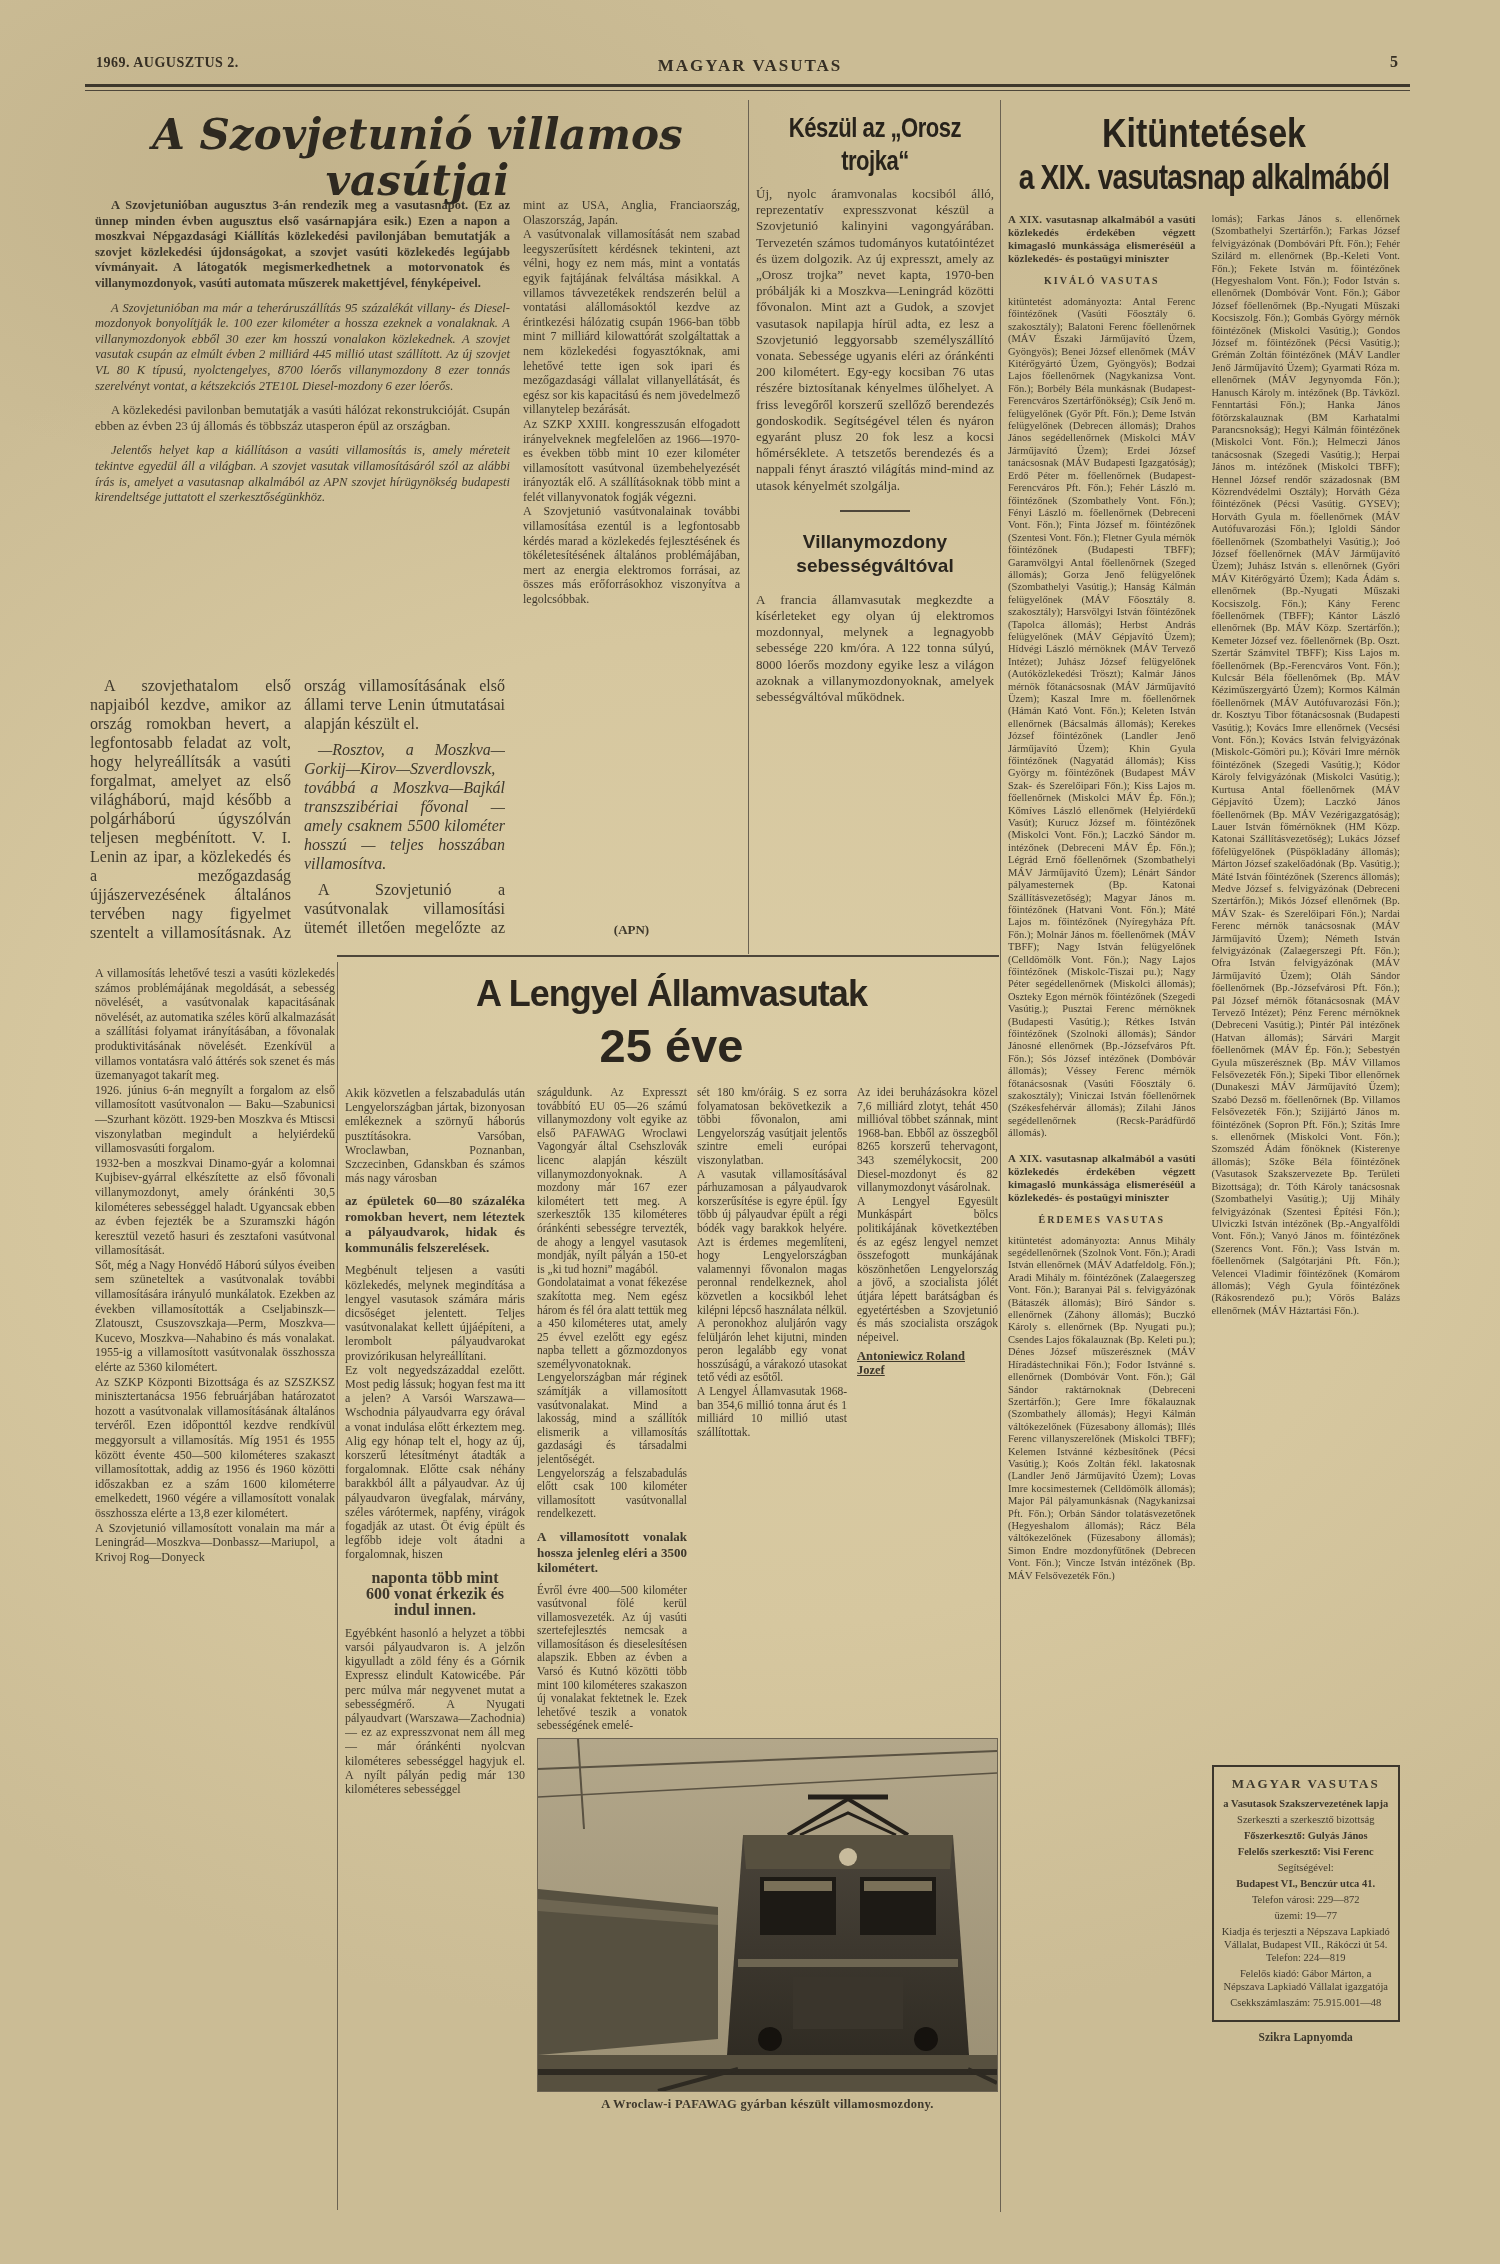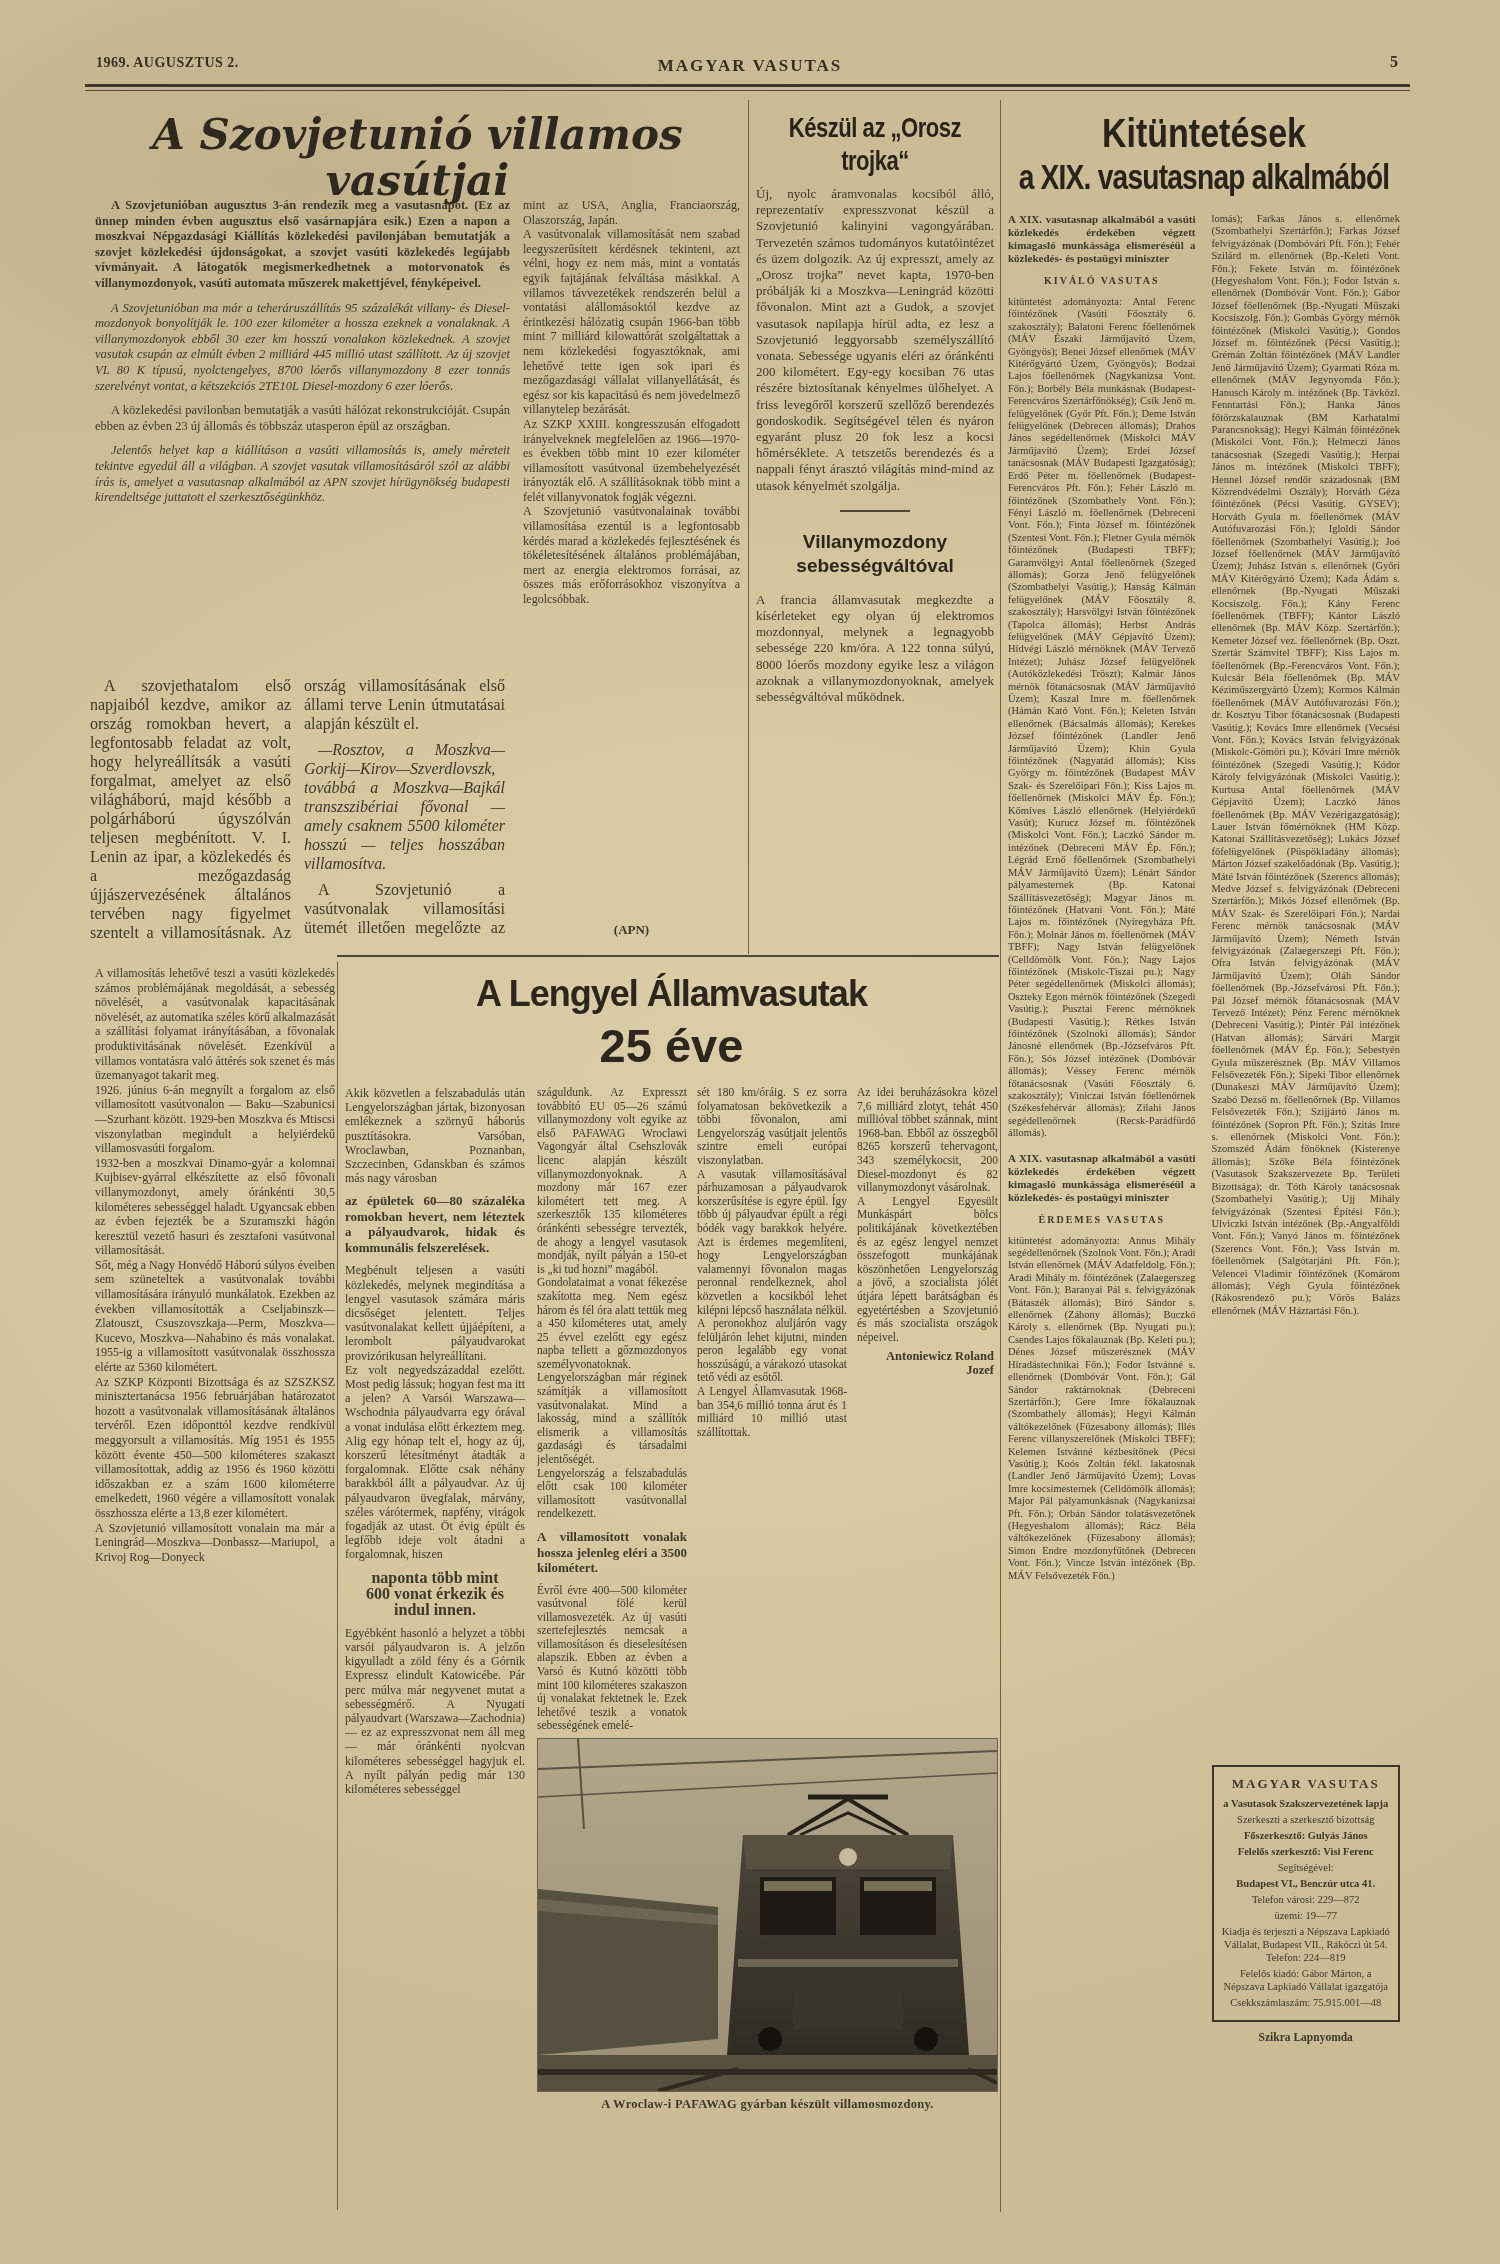--- a/index.html
+++ b/index.html
@@ -61,21 +61,21 @@
   .pol-h1{font-size:36px;line-height:52px;letter-spacing:-1px;}
   .pol-h2{font-size:47px;line-height:52px;}
   .pol-body{display:flex;gap:12px;margin-top:14px;}
   .pol-c1{width:180px;height:1080px;overflow:hidden;font-size:12px;line-height:14.2px;}
   .pol-right{flex:1;display:flex;flex-direction:column;}
   .pol-row{display:flex;gap:10px;height:648px;overflow:hidden;}
   .pol-col{font-size:11.5px;line-height:13.6px;}
   .pol-c2{width:150px;} .pol-c3{width:150px;} .pol-c4{flex:1;}
   .pol-call{font-weight:bold;font-size:13px;line-height:15.5px;text-align:justify;margin:8px 0;hyphens:auto;}
   .pol-call2{font-weight:bold;font-size:16px;line-height:16px;text-align:center;margin:8px 16px;}
-  .byline{text-align:right;font-weight:bold;font-size:12.5px;margin:6px 4px 2px 0;}
+  .byline{text-align:left;font-weight:bold;font-size:12.5px;margin:6px 4px 2px 0;text-decoration:underline;}
   .photo{height:352px;margin-top:4px;border:1px solid #6b6252;background:#a99d82;}
   .caption{margin-top:5px;font-weight:bold;font-size:12.5px;text-align:center;letter-spacing:.3px;}
   .xxv{position:relative;width:180px;height:212px;margin:8px 0 6px 0;}
 </style>
 </head>
 <body>
 
 <div id="page">
 
   <div class="abs hdr-date">1969. AUGUSZTUS 2.</div>

